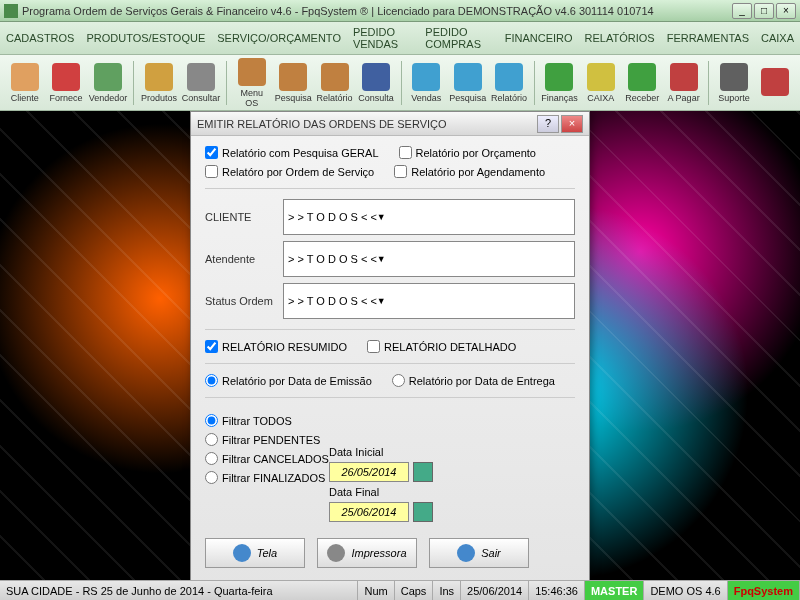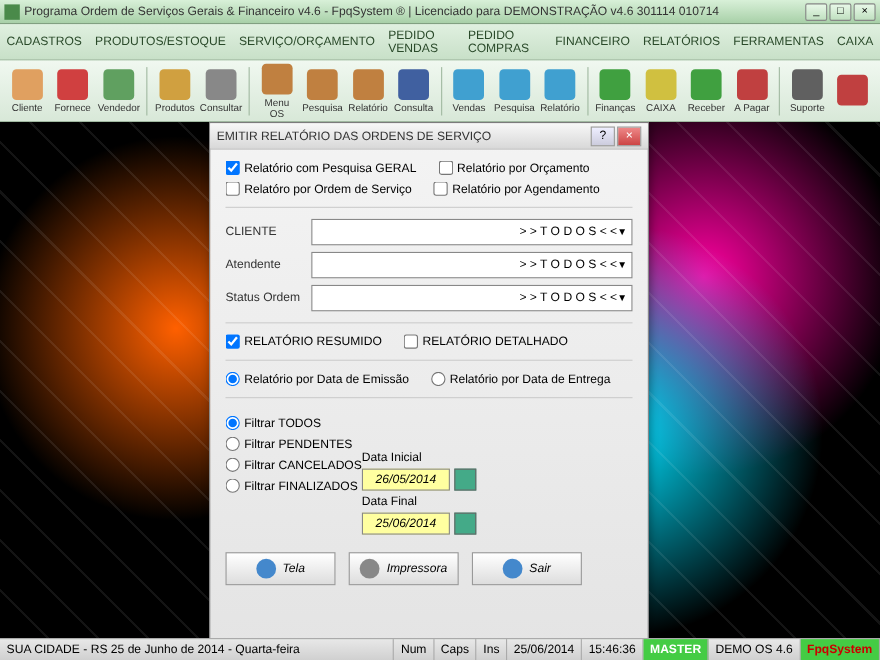--- a/index.html
+++ b/index.html
@@ -32,21 +32,21 @@
 .dlgbtn.close { background: linear-gradient(#e88,#c44); color: #fff; }
 .dlgbtn.help { background: linear-gradient(#eef,#ccd); }
 
 .dlgbody { flex: 1; padding: 10px 14px; display: flex; flex-direction: column; gap: 6px; }
 .hr { height: 1px; background: #ccc; margin: 4px 0; }
 .checkrow { display: flex; gap: 20px; }
 .chk { display: flex; align-items: flex-end; gap: 4px; }
 .chk input { width: 13px; height: 13px; }
 .fieldrow { display: flex; align-items: center; gap: 8px; }
 .fieldrow .flabel { width: 70px; text-align: left; color: #333; }
-.combo { flex: 1; height: 24px; background: #fff; border: 1px solid #888; padding: 2px 4px; display: flex; align-items: center; justify-content: flex-end; cursor: pointer; }
+.combo { flex: 1; height: 36px; background: #fff; border: 1px solid #888; padding: 2px 4px; display: flex; align-items: center; justify-content: flex-start; cursor: pointer; }
 .combo .arrow { font-size: 9px; }
 .radio { display: flex; align-items: center; gap: 4px; }
 .radio input { width: 13px; height: 13px; }
 
 .filterdate { display: flex; margin-top: 6px; }
 .filtercol { display: flex; flex-direction: column; gap: 6px; }
 .datecol { display: flex; flex-direction: column; gap: 4px; margin-top: 32px; }
 .datebox { display: flex; align-items: center; gap: 4px; }
 .dateinput { width: 80px; height: 20px; background: #ffffa0; border: 1px solid #888; text-align: center; line-height: 18px; font-style: italic; }
 .calicon { width: 20px; height: 20px; background: #4a8; border: 1px solid #666; }

